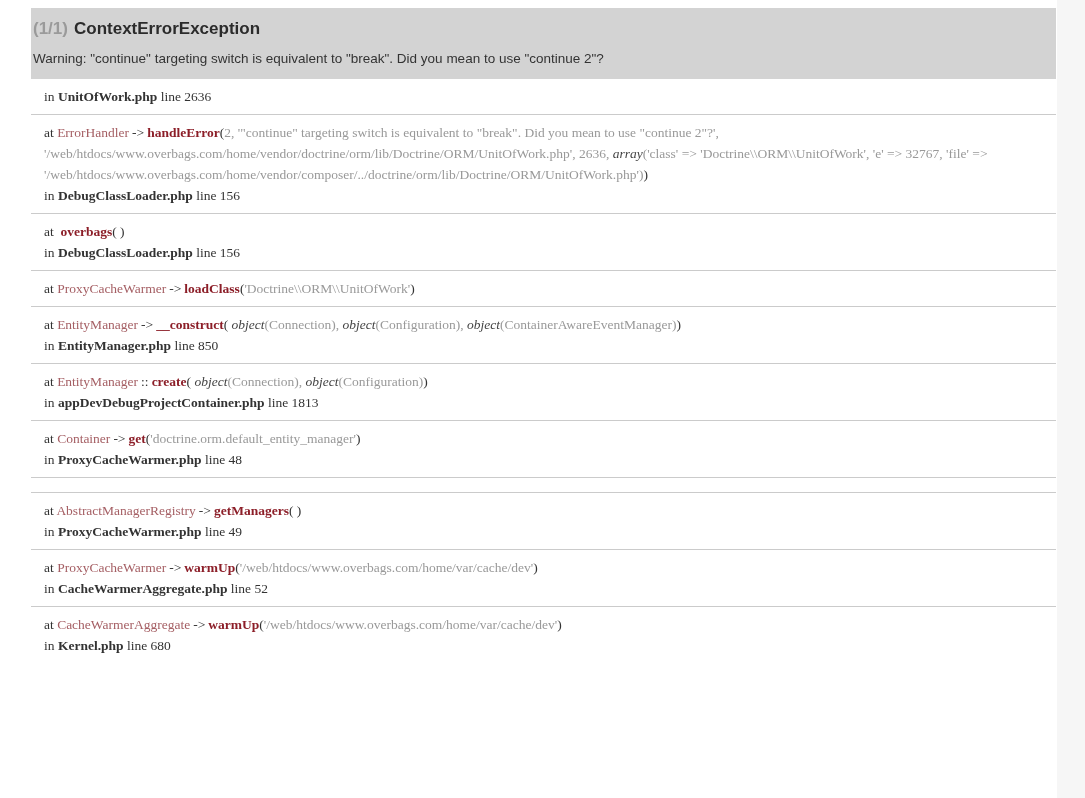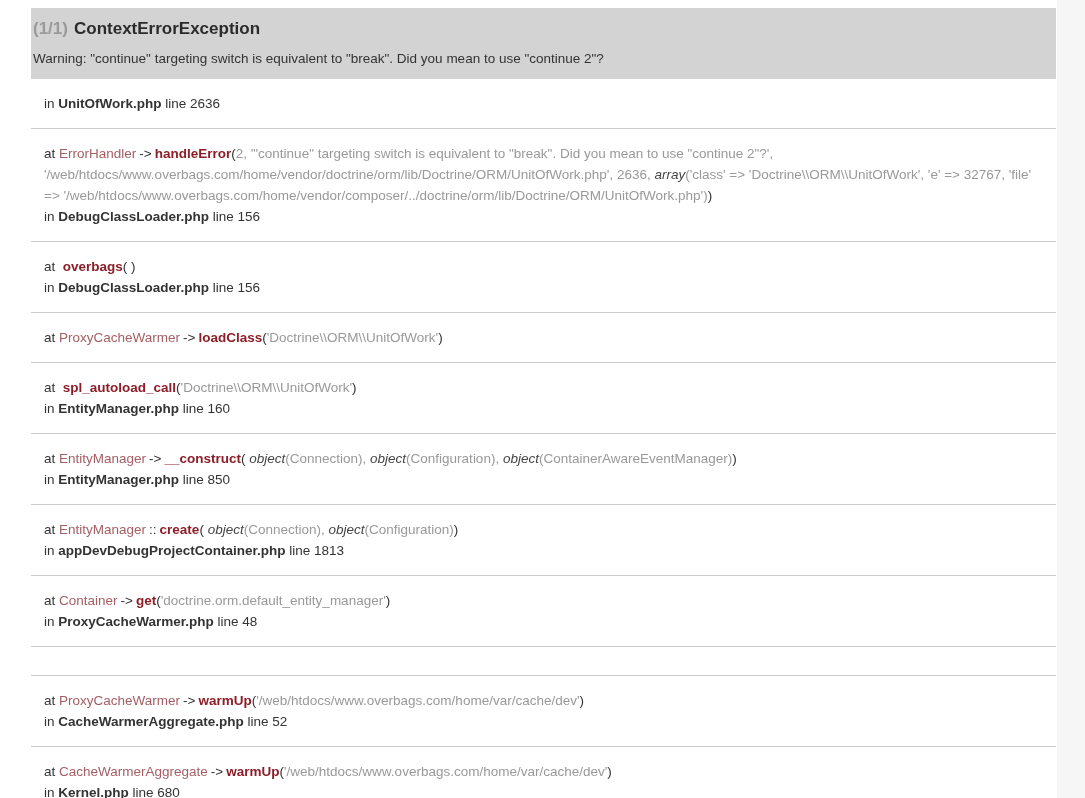--- a/index.html
+++ b/index.html
@@ -40,24 +40,25 @@
   }
   .exception-title .counter { color: var(--counter); margin-right: 6px; }
   .exception-title .title   { color: var(--title); }
   .exception-message {
     font-size: 13.5px;
     color: var(--text);
   }
   .trace-row {
     background: var(--panel-bg);
     border-top: 1px solid var(--row-border);
-    padding: 14px 13px;
+    padding: 7px 13px;
     font-size: 13.5px;
     line-height: 21px;
     color: var(--text);
+    font-family: Liberation Serif, serif;
   }
   .trace-row:first-child { border-top: none; }
   .at-line { white-space: pre-wrap; word-wrap: break-word; }
   .in-line { white-space: pre-wrap; }
   .t-plain  { color: var(--text); }
   .t-class  { color: var(--class-link); }
   .t-arrow  { color: var(--text); padding: 0 3px; }
   .t-method { color: var(--method); font-weight: bold; }
   .t-paren  { color: var(--text); }
   .t-arg    { color: var(--args); }
@@ -85,38 +86,38 @@
         <div class="in-line"><span class="t-plain">in </span><span class="t-file">DebugClassLoader.php</span><span class="t-plain"> line 156</span></div>
       </div>
       <div class="trace-row">
         <div class="at-line"><span class="t-plain">at  </span><span class="t-method">overbags</span><span class="t-paren">( )</span></div>
         <div class="in-line"><span class="t-plain">in </span><span class="t-file">DebugClassLoader.php</span><span class="t-plain"> line 156</span></div>
       </div>
       <div class="trace-row">
         <div class="at-line"><span class="t-plain">at </span><span class="t-class">ProxyCacheWarmer</span><span class="t-arrow">-&gt;</span><span class="t-method">loadClass</span><span class="t-paren">(</span><span class="t-arg">'Doctrine\\ORM\\UnitOfWork'</span><span class="t-paren">)</span></div>
       </div>
       <div class="trace-row">
-        <div class="at-line"><span class="t-plain">at  </span><span class="t-method">spl_autoload_call</span><span class="t-paren">(</span><span class="t-arg">'Doctrine\\ORM\\UnitOfWork'</span><span class="t-paren">)</span></div>
-        <div class="in-line"><span class="t-plain">in </span><span class="t-file">EntityManager.php</span><span class="t-plain"> line 160</span></div>
-      </div>
-      <div class="trace-row">
         <div class="at-line"><span class="t-plain">at </span><span class="t-class">EntityManager</span><span class="t-arrow">-&gt;</span><span class="t-method">__construct</span><span class="t-paren">( </span><span class="t-em">object</span><span class="t-arg">(Connection), </span><span class="t-em">object</span><span class="t-arg">(Configuration), </span><span class="t-em">object</span><span class="t-arg">(ContainerAwareEventManager)</span><span class="t-paren">)</span></div>
         <div class="in-line"><span class="t-plain">in </span><span class="t-file">EntityManager.php</span><span class="t-plain"> line 850</span></div>
       </div>
       <div class="trace-row">
         <div class="at-line"><span class="t-plain">at </span><span class="t-class">EntityManager</span><span class="t-arrow">::</span><span class="t-method">create</span><span class="t-paren">( </span><span class="t-em">object</span><span class="t-arg">(Connection), </span><span class="t-em">object</span><span class="t-arg">(Configuration)</span><span class="t-paren">)</span></div>
         <div class="in-line"><span class="t-plain">in </span><span class="t-file">appDevDebugProjectContainer.php</span><span class="t-plain"> line 1813</span></div>
       </div>
       <div class="trace-row">
         <div class="at-line"><span class="t-plain">at </span><span class="t-class">Container</span><span class="t-arrow">-&gt;</span><span class="t-method">get</span><span class="t-paren">(</span><span class="t-arg">'doctrine.orm.default_entity_manager'</span><span class="t-paren">)</span></div>
         <div class="in-line"><span class="t-plain">in </span><span class="t-file">ProxyCacheWarmer.php</span><span class="t-plain"> line 48</span></div>
       </div>
       <div class="trace-row">
       </div>
       <div class="trace-row">
+        <div class="at-line"><span class="t-plain">at </span><span class="t-class">AbstractManagerRegistry</span><span class="t-arrow">-&gt;</span><span class="t-method">getManagers</span><span class="t-paren">( )</span></div>
+        <div class="in-line"><span class="t-plain">in </span><span class="t-file">ProxyCacheWarmer.php</span><span class="t-plain"> line 49</span></div>
+      </div>
+      <div class="trace-row">
         <div class="at-line"><span class="t-plain">at </span><span class="t-class">ProxyCacheWarmer</span><span class="t-arrow">-&gt;</span><span class="t-method">warmUp</span><span class="t-paren">(</span><span class="t-arg">'/web/htdocs/www.overbags.com/home/var/cache/dev'</span><span class="t-paren">)</span></div>
         <div class="in-line"><span class="t-plain">in </span><span class="t-file">CacheWarmerAggregate.php</span><span class="t-plain"> line 52</span></div>
       </div>
       <div class="trace-row">
         <div class="at-line"><span class="t-plain">at </span><span class="t-class">CacheWarmerAggregate</span><span class="t-arrow">-&gt;</span><span class="t-method">warmUp</span><span class="t-paren">(</span><span class="t-arg">'/web/htdocs/www.overbags.com/home/var/cache/dev'</span><span class="t-paren">)</span></div>
         <div class="in-line"><span class="t-plain">in </span><span class="t-file">Kernel.php</span><span class="t-plain"> line 680</span></div>
       </div>
     </div>
 
 </div>

